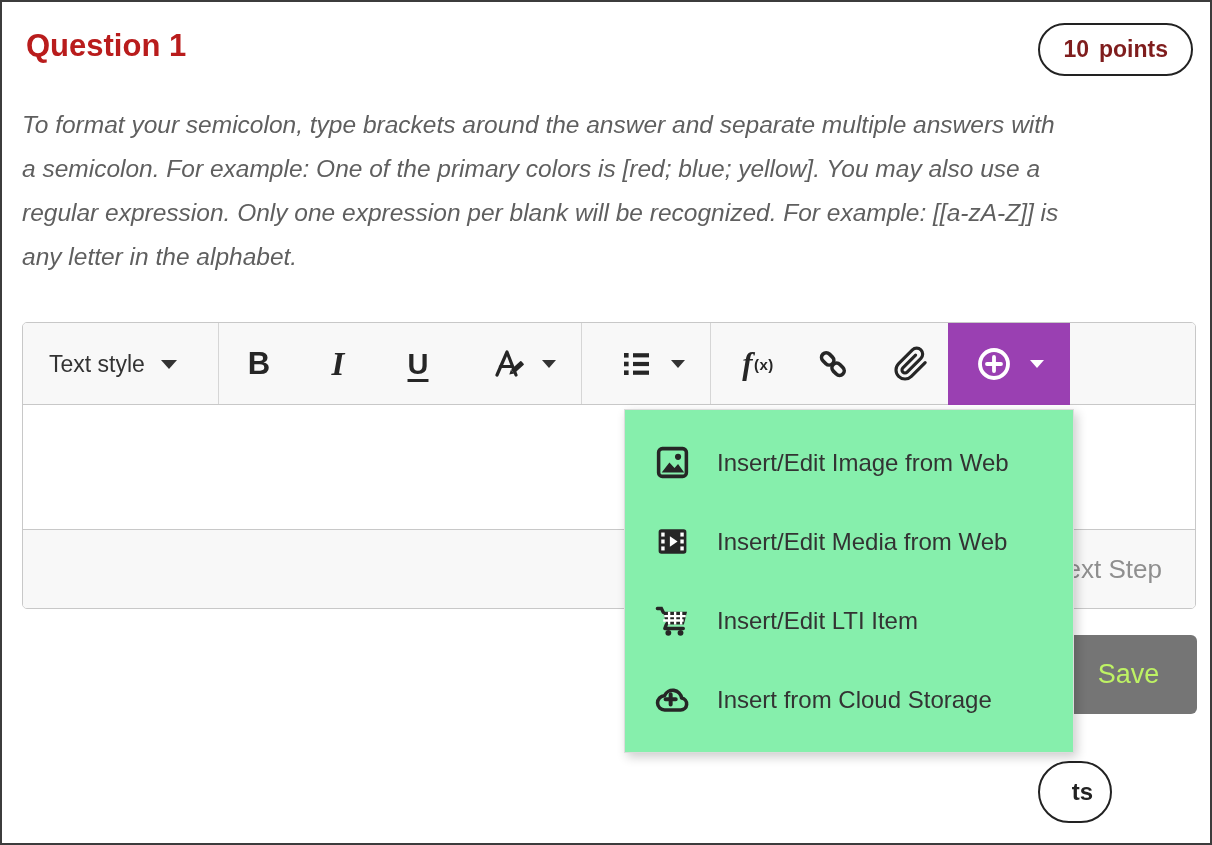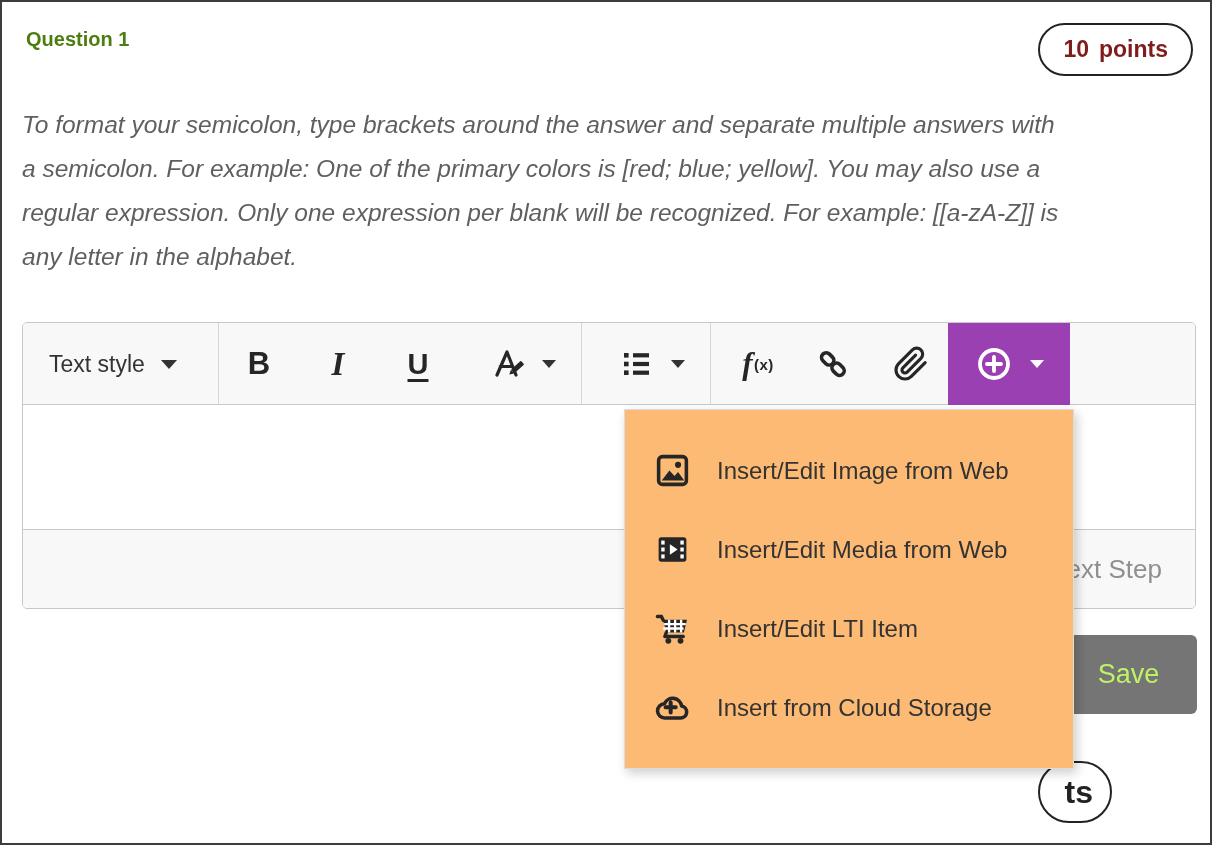--- a/index.html
+++ b/index.html
@@ -1,21 +1,21 @@
 <!DOCTYPE html>
 <html><head>
 <meta charset="utf-8">
 <style>
   * { margin:0; padding:0; box-sizing:border-box; }
   body { background:#888; font-family:"Liberation Sans", sans-serif; }
   .page {
     position:relative; width:1212px; height:845px; background:#fff;
     border:2px solid #3c3c3c; overflow:hidden;
   }
-  .title { position:absolute; left:24px; top:26px; font-size:20px; font-weight:700; color:#4d7c0f; }
+  .title { position:absolute; left:24px; top:26px; font-size:31px; font-weight:700; color:#b91c1c; }
   .pill {
     position:absolute; top:21px; right:17px; height:53px; border:2.5px solid #222;
     border-radius:28px; display:flex; align-items:center; padding:0 23px; gap:10px;
     font-size:23px; font-weight:700; color:#7f1d1d; background:#fff;
   }
   .instructions {
     position:absolute; left:20px; top:101px; width:1175px;
     font-size:24.5px; font-style:italic; color:#5f5f5f; line-height:44px;
   }
   
@@ -47,39 +47,39 @@
     border:none; cursor:pointer;
   }
   .edit-area { height:124px; background:#fff; }
   .edit-footer {
     position:relative; height:79px; background:#f8f8f8;
     border-top:1px solid #c8c8c8; border-radius:0 0 4px 4px;
   }
   .next-step { position:absolute; right:33px; top:0; height:100%; display:flex; align-items:center; font-size:26px; color:#8f8f8f; }
   
   .menu {
-    position:absolute; left:622px; top:407px; width:450px; background:#fdba74;
+    position:absolute; left:622px; top:407px; width:450px; background:#86efac;
     border:1px solid #dcdcdc; box-shadow:3px 4px 10px rgba(0,0,0,0.2);
-    padding:21px 0; z-index:20;
+    padding:13px 0; z-index:20;
   }
   .menu-item { height:79px; display:flex; align-items:center; padding-left:27px; cursor:pointer; }
   .menu-item .micon { width:40px; display:flex; justify-content:center; }
   .menu-item .mlabel { margin-left:25px; font-size:24px; color:#333; }
   
   .save-btn {
     position:absolute; left:1058px; top:633px; width:137px; height:79px;
     background:#757575; color:#bef264; border:none; border-radius:6px;
     font-size:27px; display:flex; align-items:center; justify-content:center;
     z-index:5; cursor:pointer; font-family:"Liberation Sans", sans-serif;
   }
   .pill-partial {
     position:absolute; left:1036px; top:759px; width:74px; height:62px;
     border:2.5px solid #222; border-radius:31px; background:#fff;
     display:flex; align-items:center; justify-content:flex-end; padding-right:17px;
-    font-size:32px; font-weight:700; color:#222; z-index:1;
+    font-size:24px; font-weight:700; color:#222; z-index:1;
   }
   svg { display:block; }
 </style>
 </head>
 <body>
 
 <div class="page">
 
   <div class="title">Question 1</div>
 

